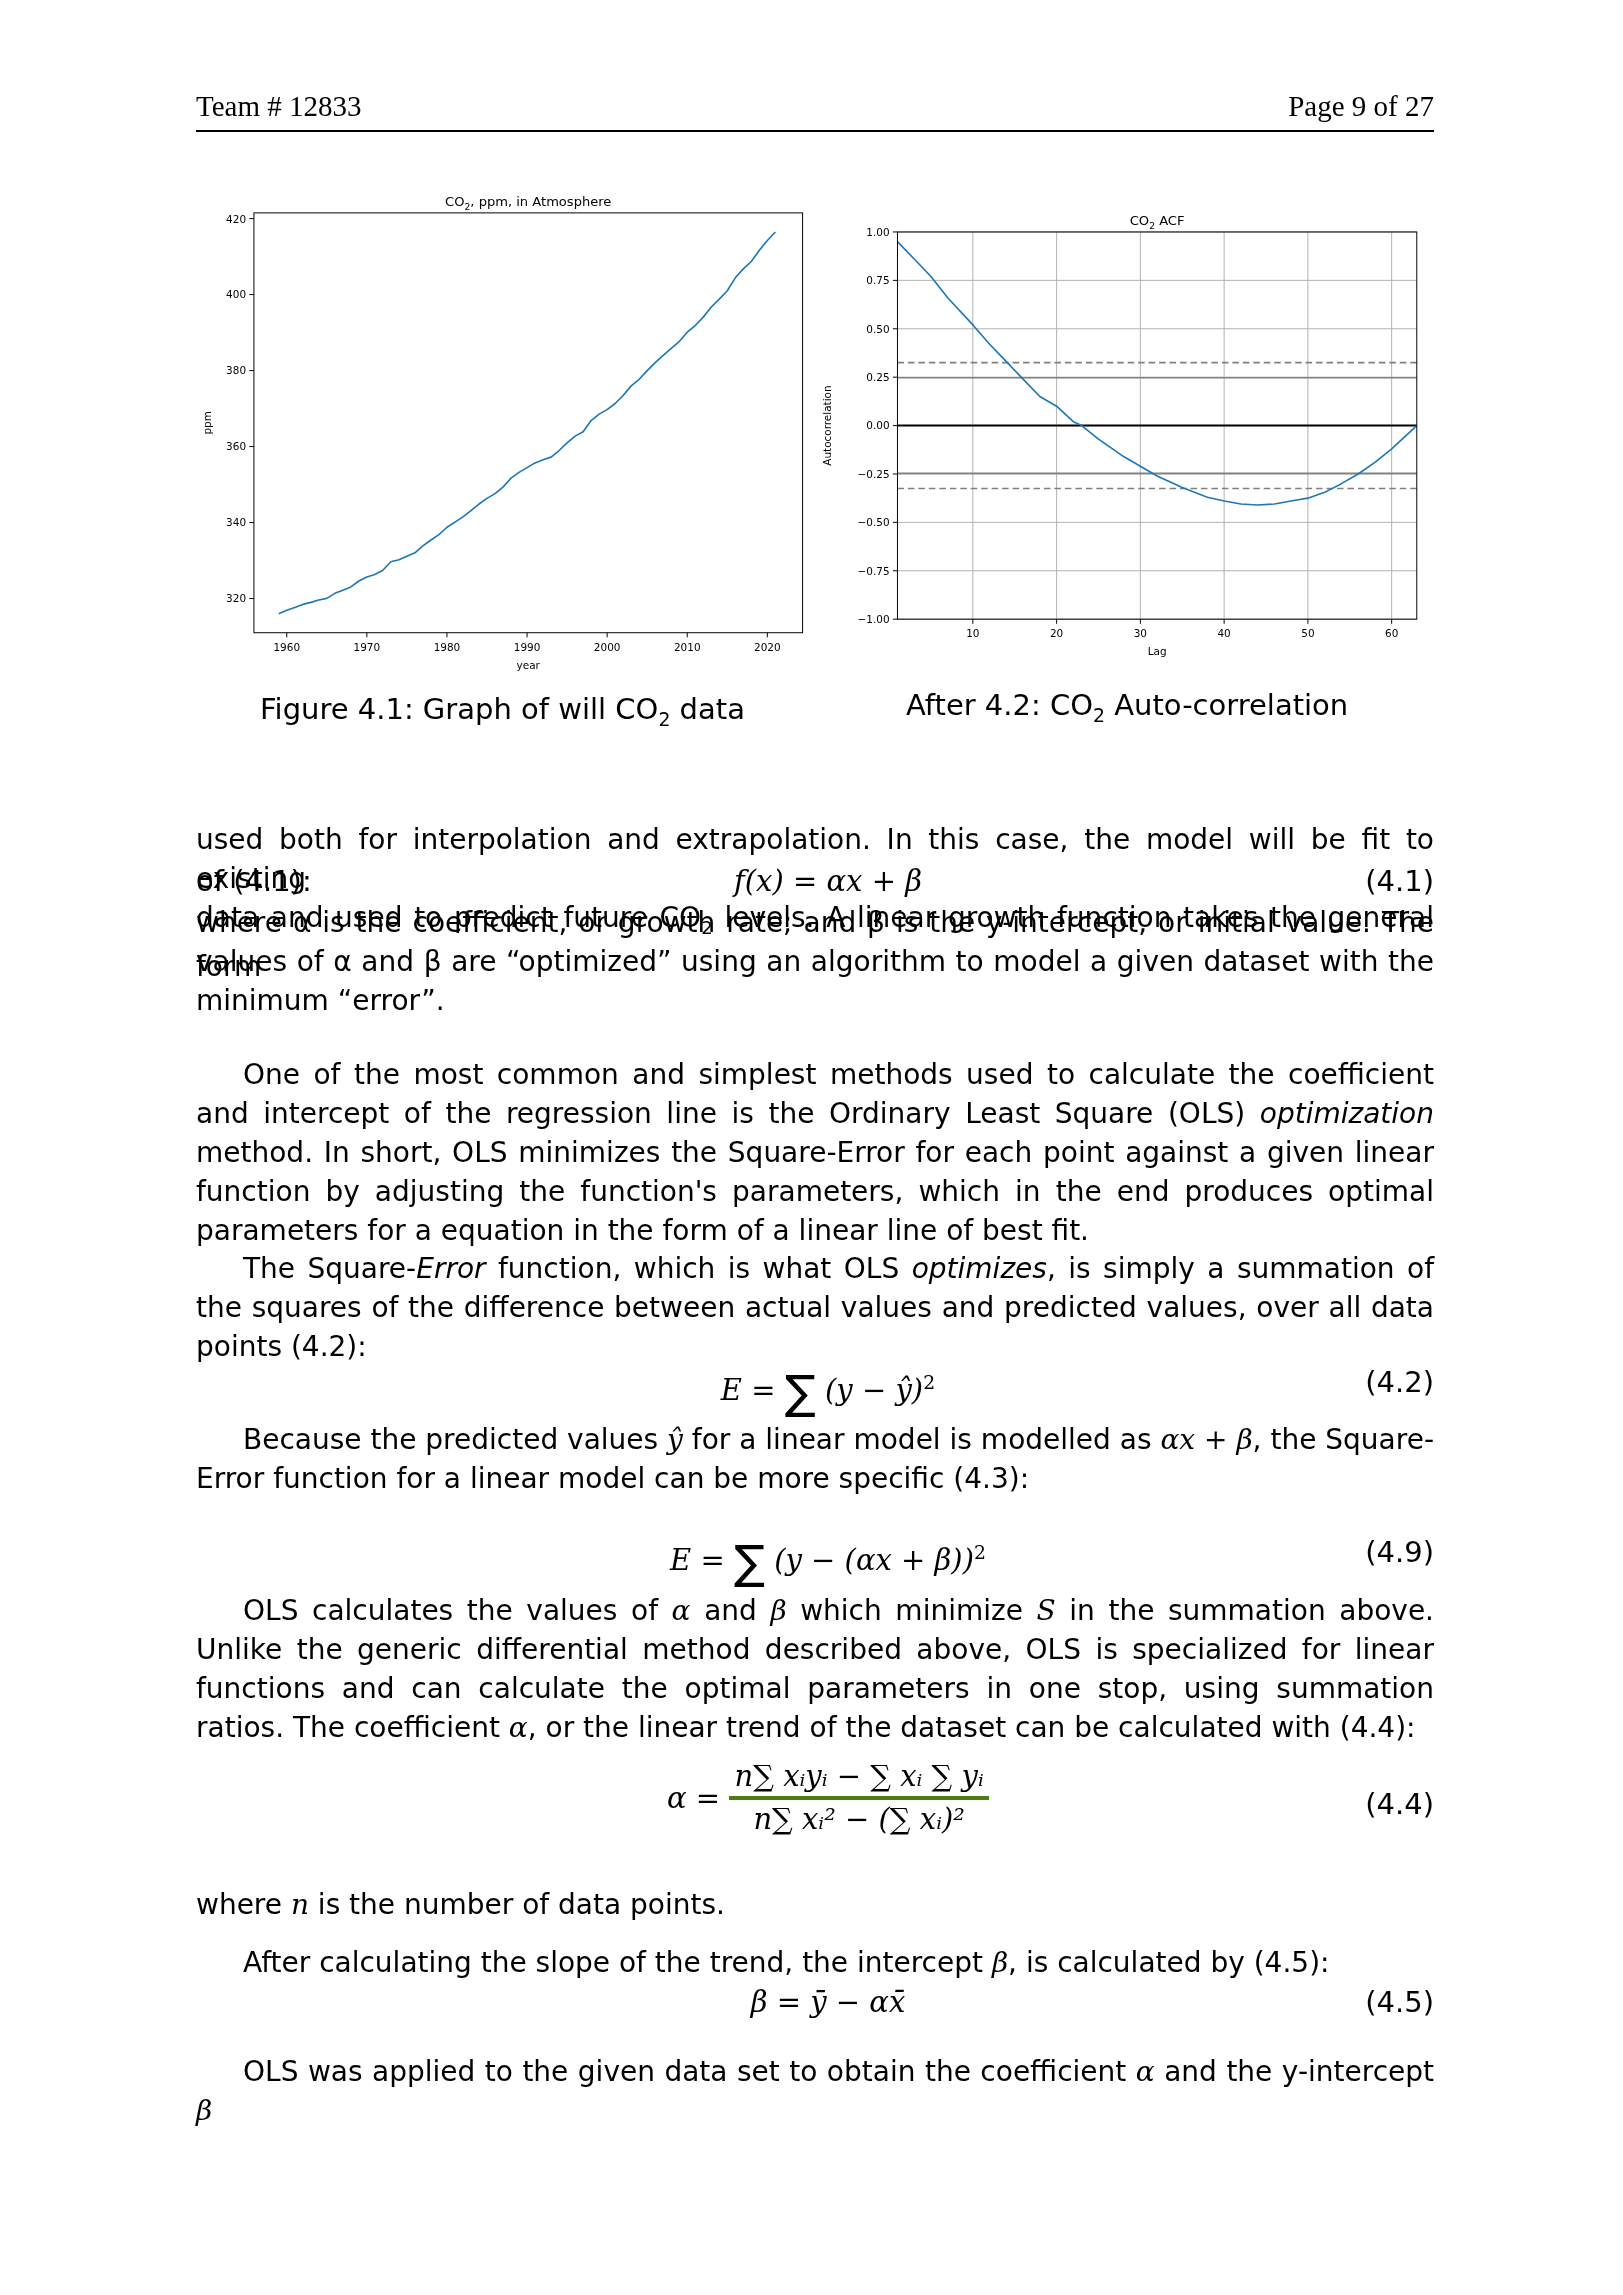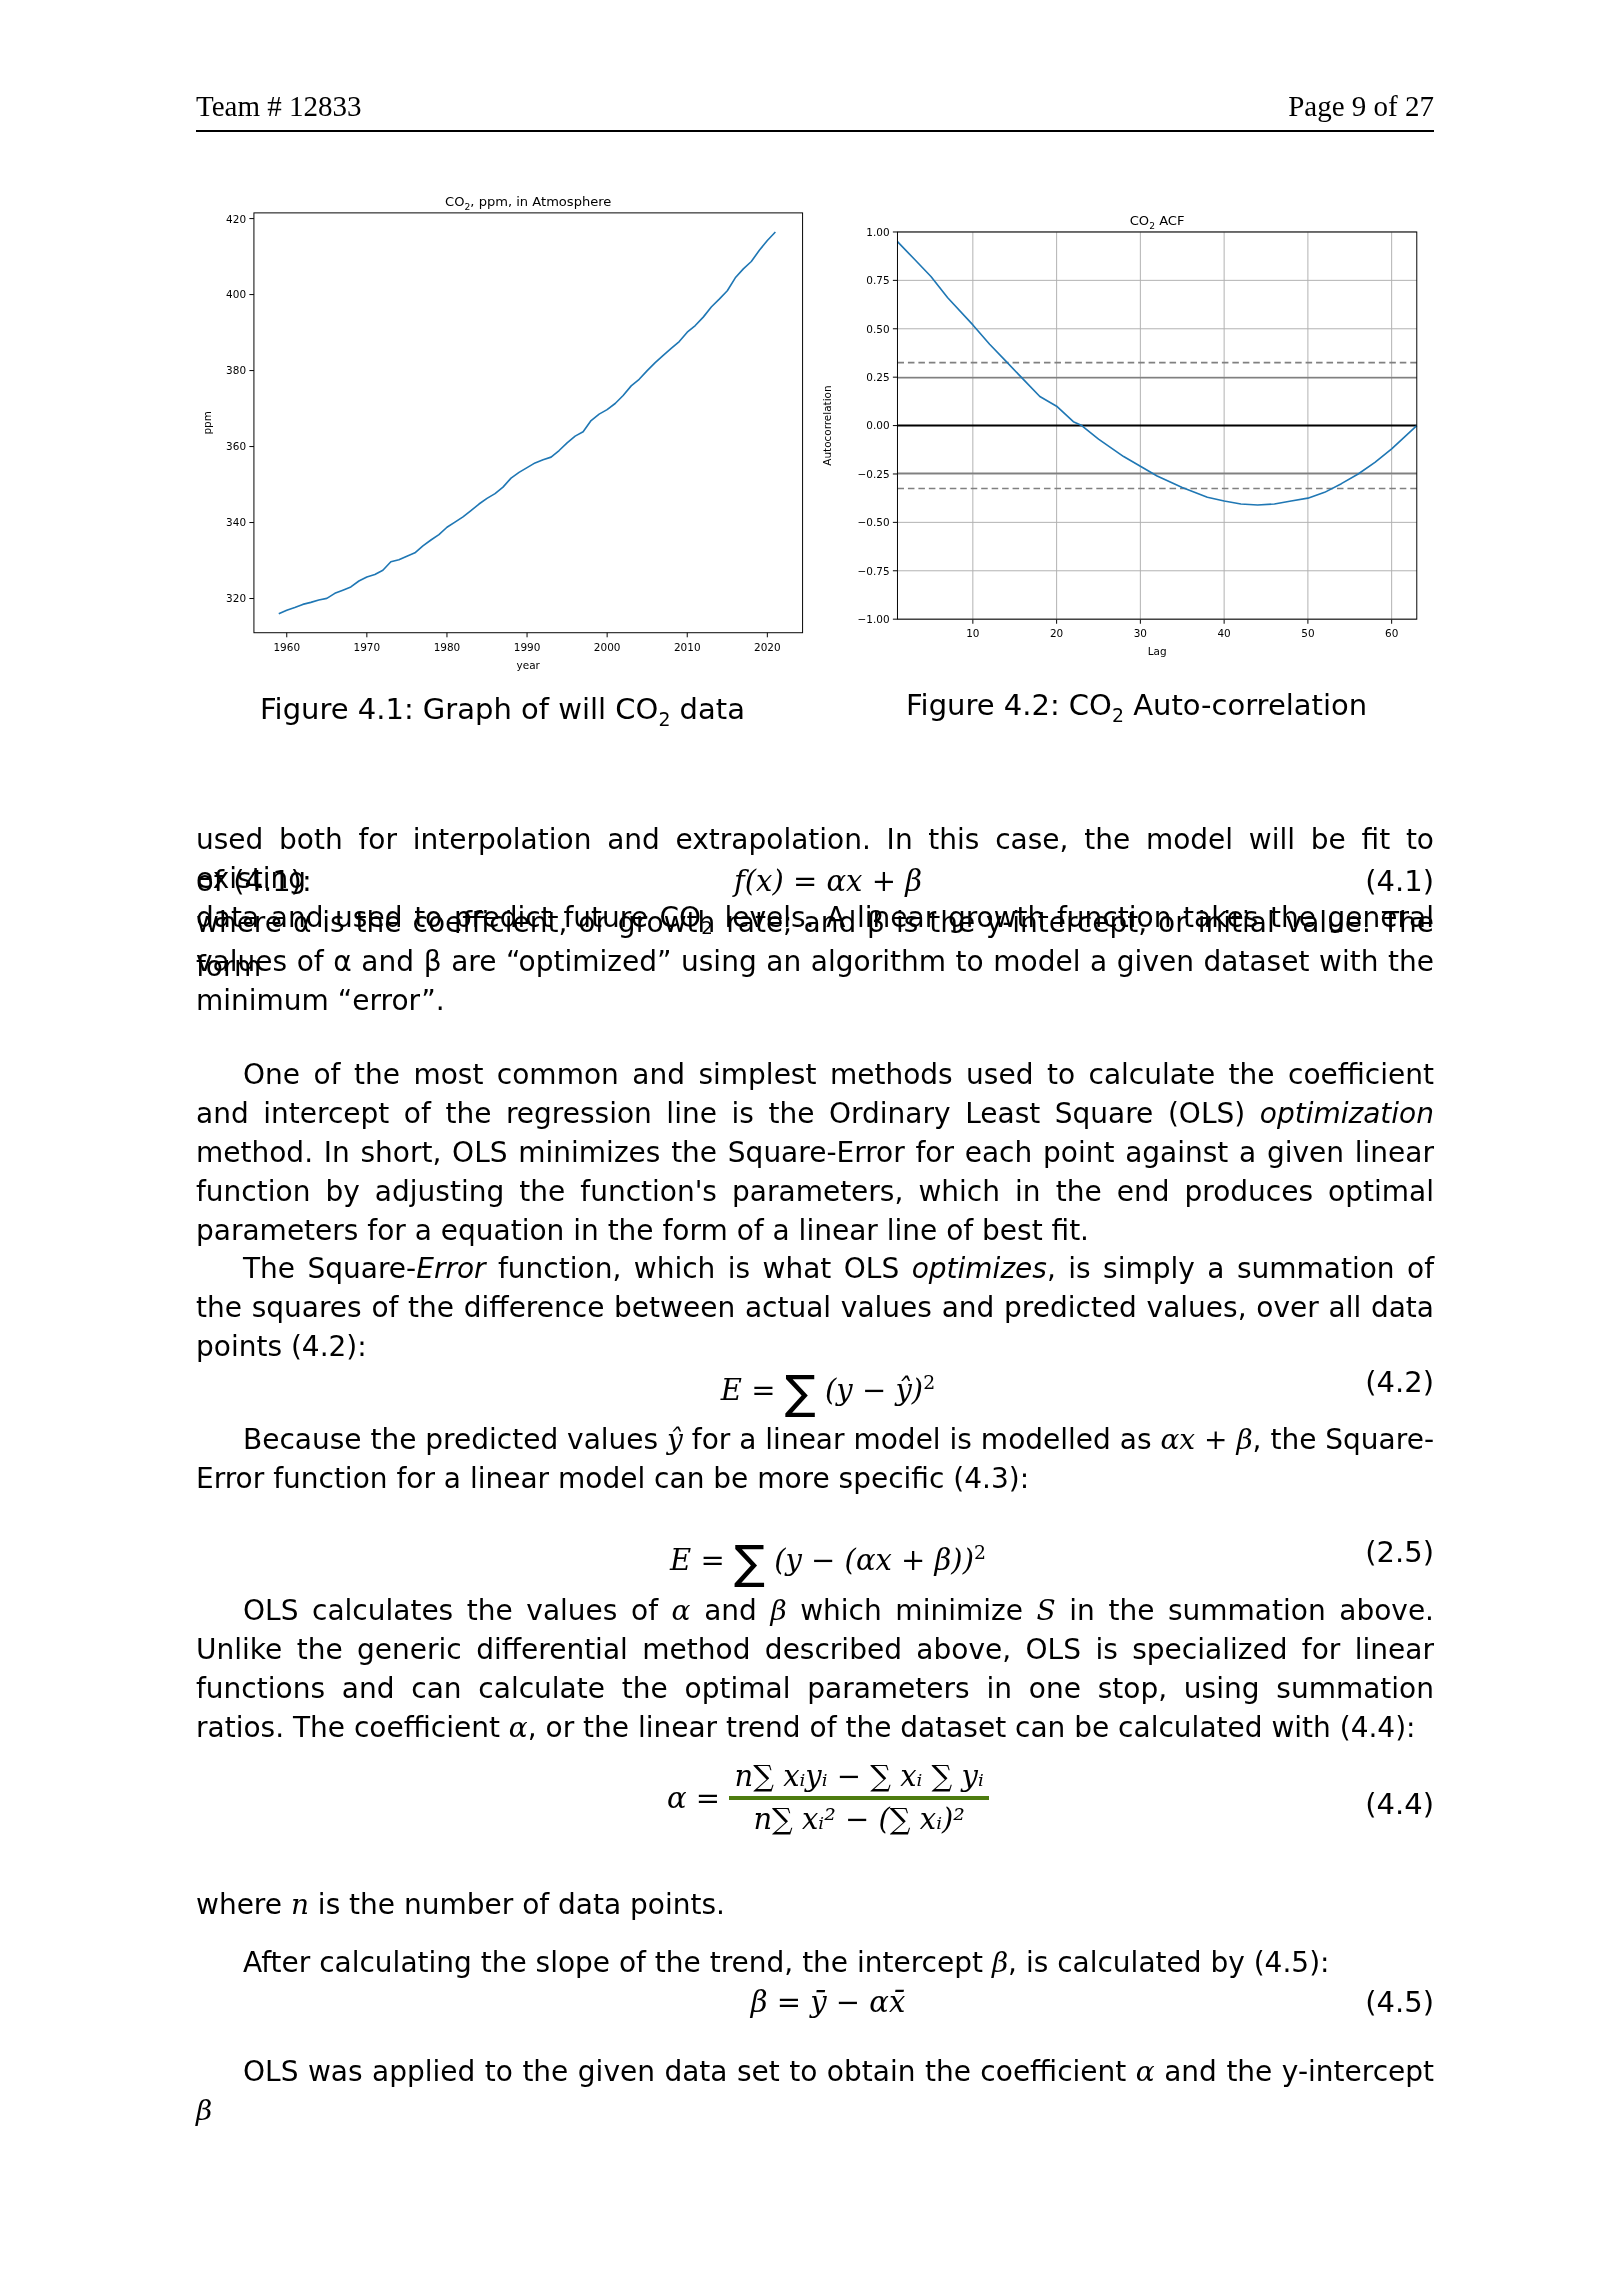--- a/index.html
+++ b/index.html
@@ -125,21 +125,21 @@
       <line x1="121" x2="915" y1="424.11199999999997" y2="424.11199999999997" stroke="#808080" stroke-width="2.5"></line>
       <line x1="121" x2="915" y1="254.8" y2="254.8" stroke="#808080" stroke-width="2.5" stroke-dasharray="10,6"></line>
       <line x1="121" x2="915" y1="447.2" y2="447.2" stroke="#808080" stroke-width="2.5" stroke-dasharray="10,6"></line>
       <line x1="121" x2="915" y1="351" y2="351" stroke="#000" stroke-width="3"></line>
       <text x="518" y="702" text-anchor="middle" font-size="16">Lag</text>
       <text x="20" y="351" text-anchor="middle" font-size="16" transform="rotate(-90 20 351)">Autocorrelation</text>
       <polyline points="121.0,69.8 146.6,96.4 172.2,123.1 197.8,155.6 236.3,197.1 261.9,226.7 287.5,253.3 313.1,280.0 338.7,306.6 364.3,321.4 389.9,345.1 402.7,351.0 428.4,371.7 466.8,398.4 492.4,413.2 518.0,428.0 556.4,445.7 594.8,460.5 620.5,466.4 646.1,470.9 671.7,472.4 697.3,470.9 722.9,466.4 748.5,462.0 774.1,453.1 799.7,439.8 825.4,425.0 851.0,407.2 876.6,386.5 902.2,362.8 915.0,351.0" fill="none" stroke="#1f77b4" stroke-width="2.5" stroke-linejoin="round"></polyline>
       <rect x="121" y="55" width="794" height="592" fill="none" stroke="#000" stroke-width="1.5"></rect>
     </svg>
 </div>
-<div class="abs caption" style="left:906px;top:688px;"><span>Figure 4.2: CO</span><sub>2</sub><span> Auto-correlation</span></div>
+<div class="abs caption" style="left:906px;top:688px;"><span>After 4.2: CO</span><sub>2</sub><span> Auto-correlation</span></div>
 
 <div class="text" style="top:820px;">
   <p class="lastline">used both for interpolation and extrapolation.  In this case, the model will be fit to existing</p>
   <p class="lastline"><span>data and used to predict future CO</span><sub>2</sub><span> levels.  A linear growth function takes the general form</span></p>
 </div>
 <div class="eqrow" style="top:864px;">
   <span class="abs" style="left:0;">of (4.1):</span>
   <span class="eq">f(x) = αx + β</span>
   <span class="eqnum">(4.1)</span>
 </div>
@@ -159,21 +159,21 @@
   <span class="eq"><span>E =</span> <span class="sig">∑</span> <span>(y − ŷ)</span><sup class="up">2</sup></span>
   <span class="eqnum">(4.2)</span>
 </div>
 
 <div class="text" style="top:1420px;">
   <p class="indent"><span>Because the predicted values </span><span class="m">ŷ</span><span> for a linear model is modelled as </span><span class="m">αx + β</span><span>, the Square-Error function for a linear model can be more specific (4.3):</span></p>
 </div>
 
 <div class="eqrow" style="top:1535px;">
   <span class="eq"><span>E =</span> <span class="sig">∑</span> <span>(y − (αx + β))</span><sup class="up">2</sup></span>
-  <span class="eqnum">(2.5)</span>
+  <span class="eqnum">(4.9)</span>
 </div>
 
 <div class="text" style="top:1591px;">
   <p class="indent"><span>OLS calculates the values of </span><span class="m">α</span><span> and </span><span class="m">β</span><span> which minimize </span><span class="m">S</span><span> in the summation above. Unlike the generic differential method described above, OLS is specialized for linear functions and can calculate the optimal parameters in one stop, using summation ratios.  The coefficient </span><span class="m">α</span><span>, or the linear trend of the dataset can be calculated with (4.4):</span></p>
 </div>
 
 <div class="eqrow" style="top:1767px;height:79px;">
   <div class="eq" style="top:-7.9px;">
     <span style="vertical-align:middle;">α =</span>
     <span class="frac">

